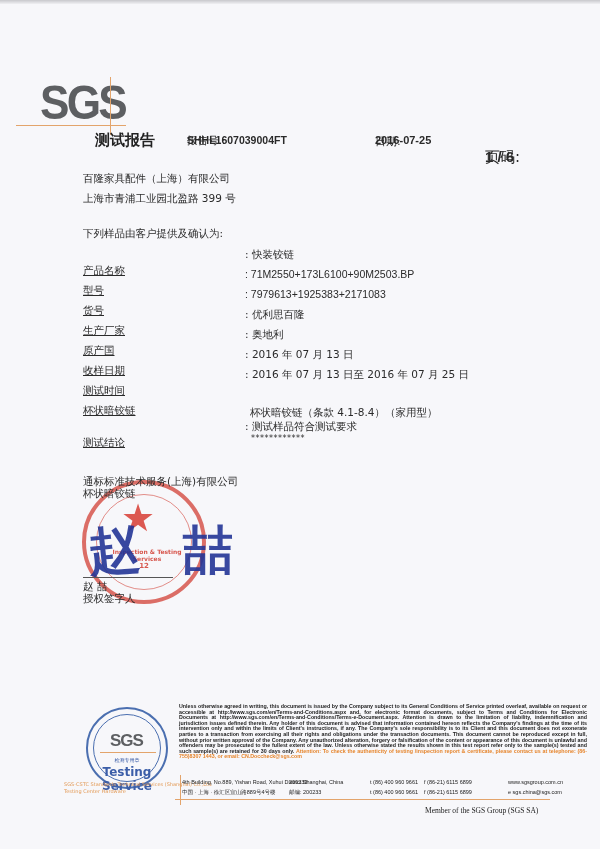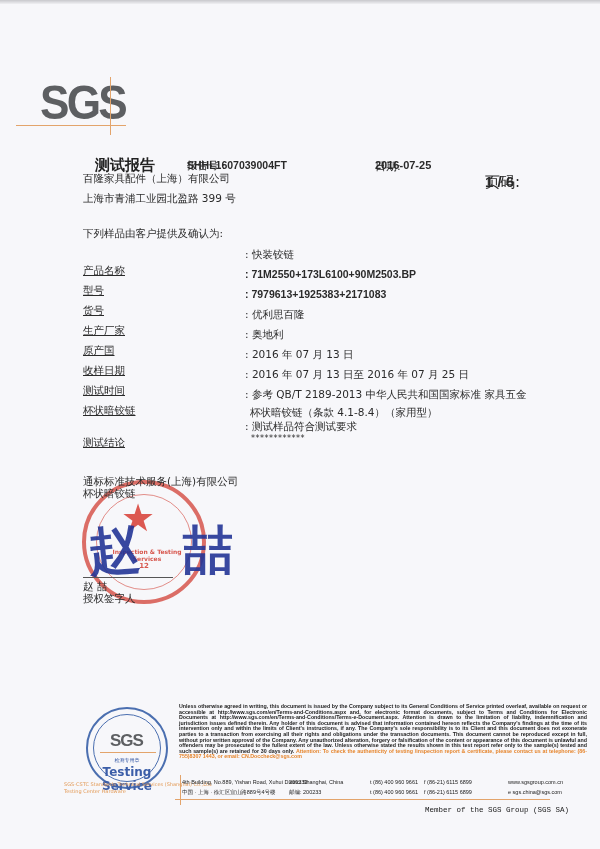--- a/index.html
+++ b/index.html
@@ -11,33 +11,33 @@
   }
   .topline { position: absolute; left: 0; top: 0; width: 600px; height: 4px;
     background: linear-gradient(to bottom, #c8c8cc, #f0f0f3); }
   .logo { position: absolute; left: 40px; top: 78px; width: 100px; height: 50px; }
   .logo-text { position: absolute; left: 0; top: 0; font-family: "Liberation Sans", sans-serif;
     font-weight: bold; font-size: 48px; letter-spacing: -3px; color: #5d5f62;
     transform: scaleX(0.92); transform-origin: left top; line-height: 50px; }
   .logo-hline { position: absolute; left: 16px; top: 125px; width: 110px; height: 1px; background: #e3a46b; }
   .logo-vline { position: absolute; left: 110px; top: 77px; width: 1px; height: 58px; background: #e3a46b; }
 
-  .title-row { position: absolute; top: 157px; left: 95px; width: 470px; height: 20px; }
+  .title-row { position: absolute; top: 132px; left: 95px; width: 470px; height: 20px; }
   .title-row span { position: absolute; white-space: nowrap; }
   .title { left: 0; font-size: 15px; font-weight: bold; top: -1px; color: #222; }
   .rpt { left: 92px; font-size: 10.5px; top: 2px; }
   .rpt b, .date b, .page b { font-family: "Liberation Sans", sans-serif; font-weight: bold; }
   .date { left: 280px; font-size: 11px; top: 2px; }
   .page { left: 390px; font-size: 15px; top: 2px; margin-top: 14px; }
 
   .line { position: absolute; left: 83px; font-size: 10.5px; white-space: nowrap; }
   .row { position: absolute; left: 83px; width: 480px; height: 18px; font-size: 10.5px; }
   .row .k { position: absolute; left: 0; top: 16px; white-space: nowrap; text-decoration: underline; }
   .row .v { position: absolute; left: 162px; top: 0; white-space: nowrap; }
-  .num { font-family: "Liberation Sans", sans-serif; font-weight: bold; }
+  .num { font-family: "Liberation Sans", sans-serif; }
   .stars { position: absolute; left: 251px; top: 434px; font-size: 8px; letter-spacing: 0.5px; }
 
   .sig-company { position: absolute; left: 83px; top: 475px; font-size: 10.5px; }
   .sig-rep { position: absolute; left: 83px; top: 487px; font-size: 10.5px; }
   .stamp { position: absolute; left: 82px; top: 480px; width: 124px; height: 124px; border-radius: 50%;
     border: 4px solid rgba(212,70,60,0.78); box-sizing: border-box; }
   .stamp-inner { position: absolute; left: 10px; top: 10px; right: 10px; bottom: 10px; border-radius: 50%;
     border: 1px solid rgba(212,70,60,0.6); }
   .star { position: absolute; left: 35px; top: 14px; font-size: 38px; color: rgba(215,60,50,0.85); line-height: 40px; }
   .stamp-txt { position: absolute; left: 16px; top: 64px; width: 90px; text-align: center; font-size: 6px;
@@ -69,21 +69,21 @@
   .contact { position: absolute; left: 182px; width: 400px; height: 9px; font-family: "Liberation Sans", sans-serif;
     font-size: 5.5px; color: #222; }
   .contact span { position: absolute; white-space: nowrap; top: 0; }
   .c-addr { left: 0; }
   .c-zip { left: 107px; }
   .c-tel { left: 188px; }
   .c-fax { left: 242px; }
   .c-web { left: 326px; }
   .foot-line { position: absolute; left: 175px; top: 799px; width: 375px; height: 1px; background: #e3a46b; }
   .foot-vline { position: absolute; left: 180px; top: 775px; width: 1px; height: 30px; background: #e3a46b; }
-  .member { position: absolute; left: 425px; top: 806px; font-family: Liberation Mono, monospace; font-size: 7.5px; color: #222; }
+  .member { position: absolute; left: 425px; top: 806px; font-family: Liberation Serif, serif; font-size: 7.5px; color: #222; }
 </style>
 </head>
 <body>
 
 <div class="topline"></div>
 
 <div class="logo">
   <span class="logo-text">SGS</span>
 </div>
 <div class="logo-hline"></div>
@@ -124,21 +124,20 @@
 <div class="row" style="top:348px">
   <span class="k">收样日期</span>
   <span class="v">: 2016 年 07 月 13 日</span>
 </div>
 <div class="row" style="top:368px">
   <span class="k">测试时间</span>
   <span class="v">: 2016 年 07 月 13 日至 2016 年 07 月 25 日</span>
 </div>
 <div class="row" style="top:388px">
   <span class="k">杯状暗铰链</span>
-  <span class="v">: 参考 QB/T 2189-2013  中华人民共和国国家标准 家具五金</span>
 </div>
 <div class="row" style="top:406px">
   <span class="v" style="left:167px">杯状暗铰链（条款 4.1-8.4）（家用型）</span>
 </div>
 <div class="row" style="top:420px">
   <span class="k">测试结论</span>
   <span class="v">: 测试样品符合测试要求</span>
 </div>
 <div class="stars">************</div>
 

